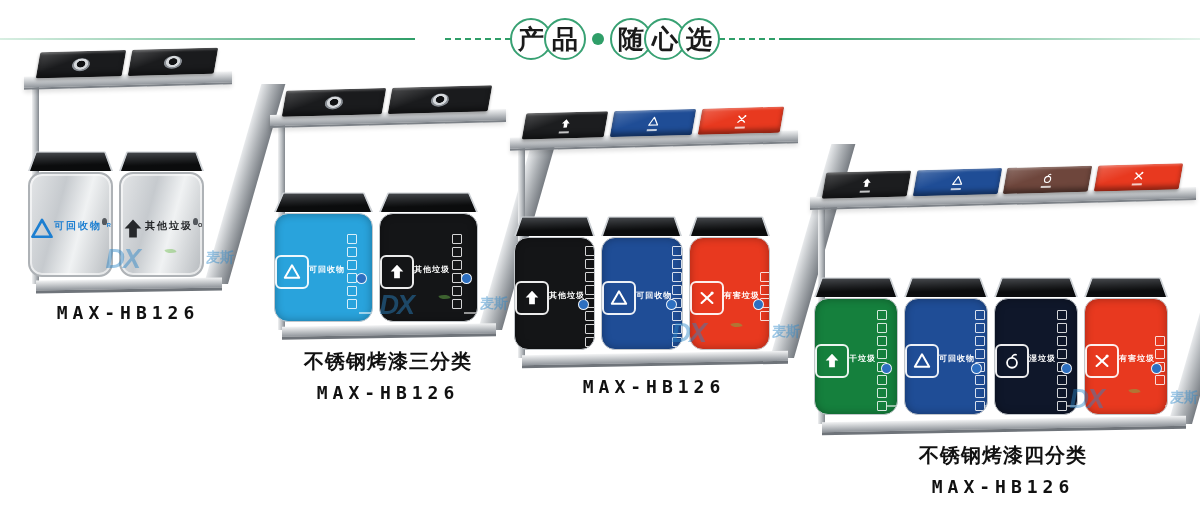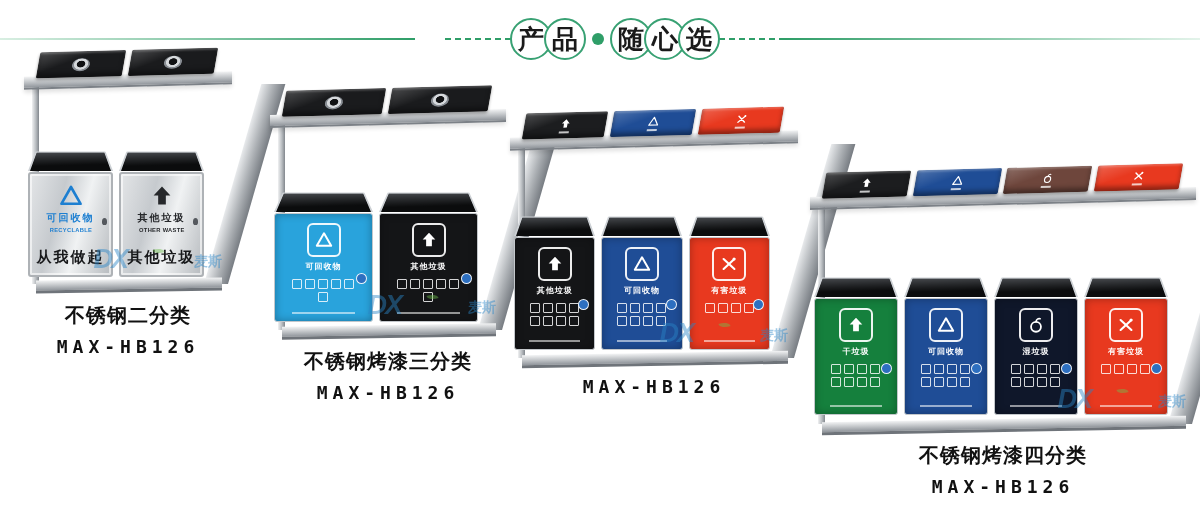--- a/index.html
+++ b/index.html
@@ -53,22 +53,22 @@
   .support-right{position:absolutе;}
   .support-right{position:absolute;right:6px;top:34px;bottom:10px;width:24px;z-index:1;
             background:linear-gradient(90deg,#e8eaec,#aeb2b6 50%,#777c82);
             transform:skewX(-16deg);transform-origin:bottom right;}
 
   .bins-row{position:absolute;left:6px;right:30px;top:38%;bottom:7%;display:flex;gap:6px;z-index:2;}
   .bin{flex:1;display:flex;flex-direction:column;min-width:0;}
   .mouth{height:26px;background:linear-gradient(178deg,#45484c,#0b0c0d 70%);
          border:2px solid #cdd1d5;border-bottom:none;border-radius:2px 2px 0 0;
          transform:perspective(70px) rotateX(32deg);transform-origin:50% 100%;}
-  .panel{flex:1;position:relative;display:flex;flex-direction:column;align-items:center;
-         border-radius:3px;margin-top:1px;overflow:hidden;}
+  .panel{flex:1;position:relative;display:flex;flex-direction:row;align-items:center;
+         border-radius:14px;margin-top:1px;overflow:hidden;}
   .painted-panel{border:1px solid #c3c7cb;box-shadow:inset 0 0 8px rgba(0,0,0,.3);color:#fff;}
   .steel-panel{background:linear-gradient(105deg,#e3e5e7,#c6cace 35%,#f0f2f3 60%,#b6babe);
          border:2px solid #aeb2b6;box-shadow:inset 0 0 0 2px rgba(255,255,255,.6);}
   .icon-box{margin-top:9px;width:30px;height:30px;border:2px solid rgba(255,255,255,.92);
          border-radius:6px;display:flex;align-items:center;justify-content:center;flex:none;}
   .panel-icon svg{width:18px;height:18px;display:block;}
   .steel-icon{margin-top:10px;}
   .steel-icon svg{width:24px;height:24px;}
   .cat{font-size:8px;font-weight:700;letter-spacing:1px;margin-top:4px;white-space:nowrap;}
   .steel-panel .cat{font-size:10px;letter-spacing:2px;margin-top:3px;}
@@ -79,21 +79,21 @@
   .badge{position:absolute;right:5px;top:55%;width:9px;height:9px;border-radius:50%;
          background:#2d6fc0;border:1px solid rgba(255,255,255,.9);}
   .slogan{margin-top:auto;margin-bottom:8px;font-size:15px;font-weight:900;color:#17181a;
          letter-spacing:2px;white-space:nowrap;}
   .keyhole{position:absolute;right:4px;top:44%;width:5px;height:7px;background:#55595e;
          border-radius:50% 50% 40% 40%;}
 
   .base{position:absolute;left:14px;right:12px;bottom:2px;height:10px;background:var(--steel);
         border-bottom:3px solid #6f747a;transform:skewY(-1deg);z-index:1;}
 
-  .watermark{position:absolute;right:12px;bottom:24px;display:flex;align-items:flex-end;z-index:4;opacity:.45;gap:28px;}
+  .watermark{position:absolute;right:0;bottom:24px;display:flex;align-items:flex-start;z-index:4;opacity:.45;gap:28px;}
   .wm-logo{font-size:27px;line-height:22px;font-weight:900;font-style:italic;color:#2a86c8;letter-spacing:-2px;}
   .wm-leaf{width:11px;height:6px;background:#6fbf4e;border-radius:0 100% 0 100%;
            margin:0 2px 16px -2px;transform:rotate(-20deg);}
   .wm-name{font-size:14px;font-weight:700;color:#2a86c8;line-height:18px;}
 
   .caption{margin-top:8px;}
   .ptitle{font-size:20px;font-weight:700;color:#111;letter-spacing:1px;}
   .pmodel{margin-top:7px;font-size:18px;font-weight:700;letter-spacing:5px;color:#111;
           font-family:"DejaVu Sans Mono",monospace;}
 </style>
@@ -161,21 +161,20 @@
           </div>
         </div>
         <div class="base"></div>
         <div class="watermark">
           <span class="wm-logo">DX</span>
           <span class="wm-leaf"></span>
           <span class="wm-name">麦斯</span>
         </div>
       </div>
     <div class="caption">
-      <div class="ptitle">不锈钢二分类</div>
       <div class="pmodel">MAX-HB126</div>
     </div>
   </section>
 
   <section class="product p2">
     <div class="figure">
         <div class="lids-row">
           <div class="lid" style="background: linear-gradient(160deg, rgba(255, 255, 255, 0.22), rgba(0, 0, 0, 0) 38%), rgb(26, 27, 29);">
             <div class="ashtray"></div>
           </div>

